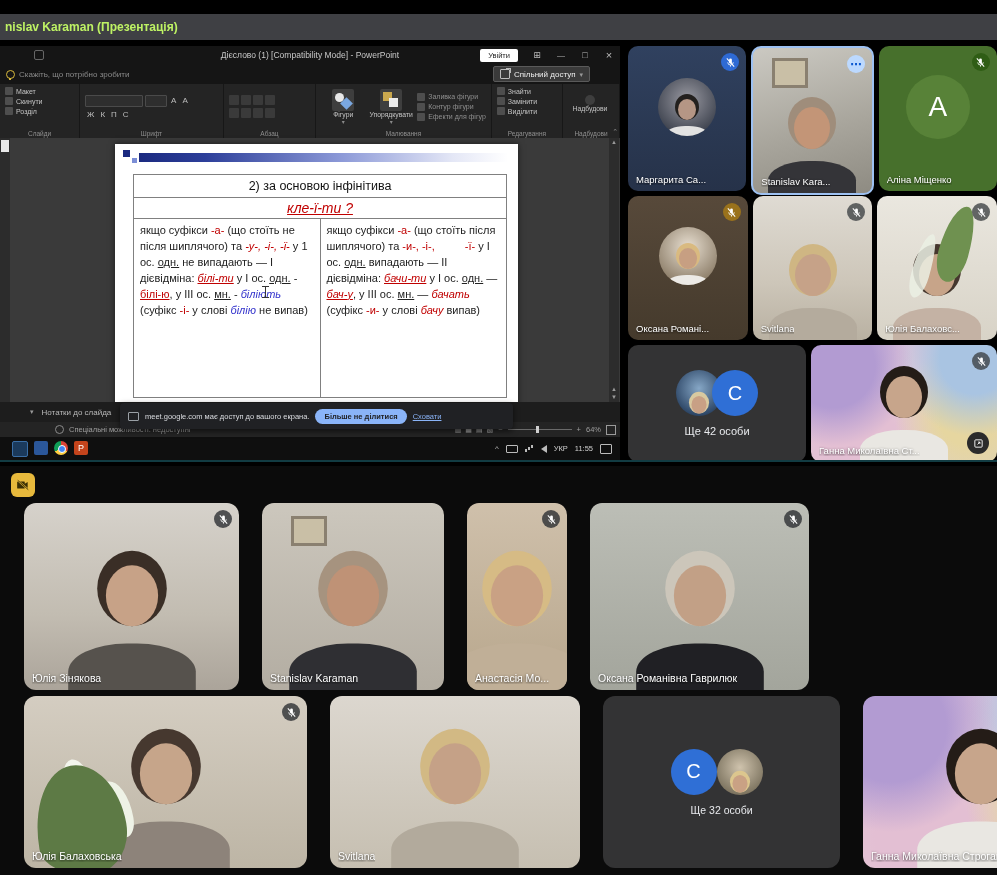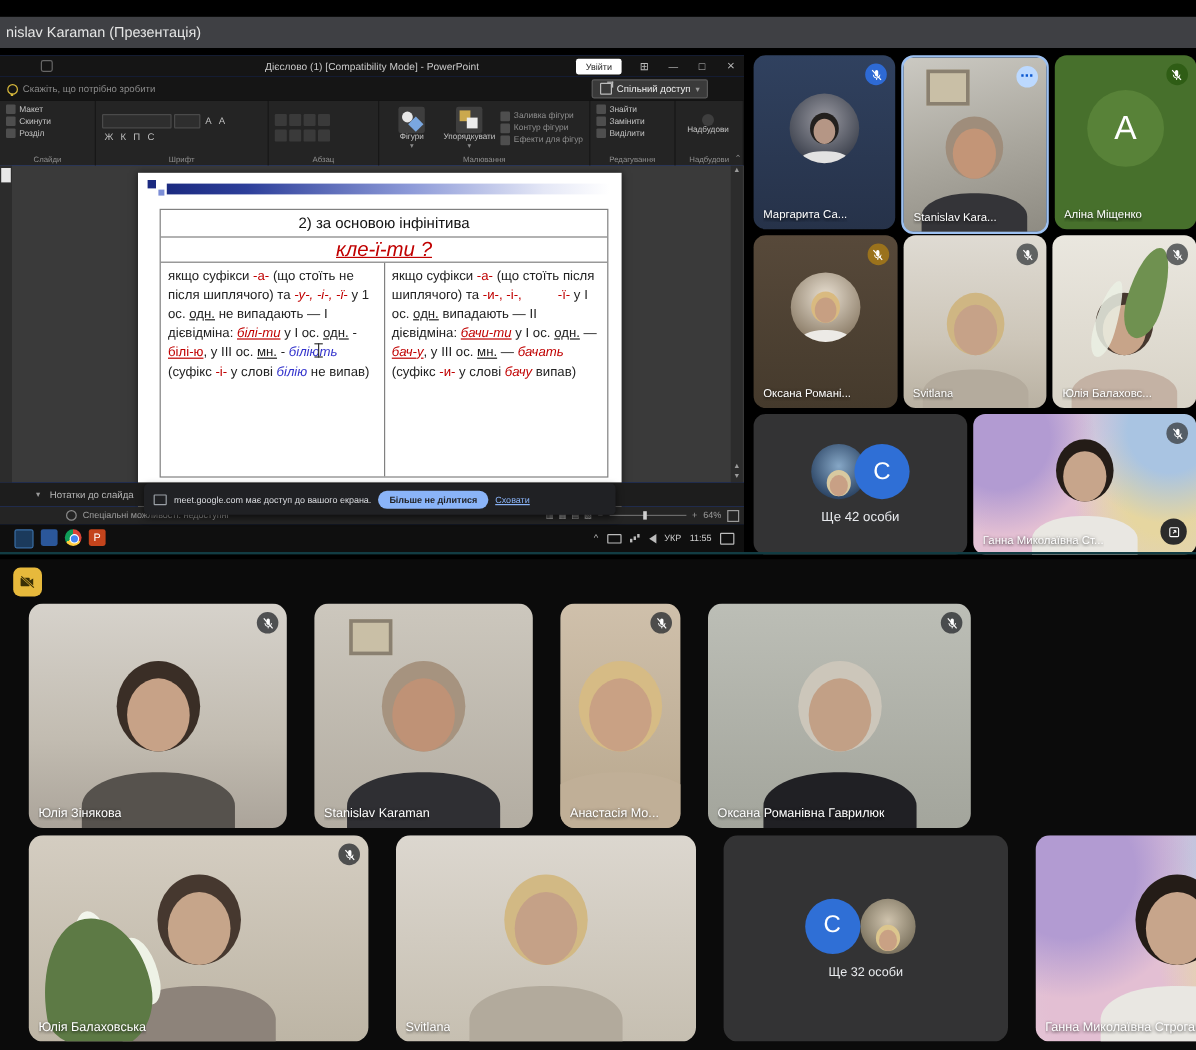--- a/index.html
+++ b/index.html
@@ -2,25 +2,25 @@
 <html><head>
 <meta charset="utf-8">
 <style>
   html,body{margin:0;padding:0;background:#000;}
   body{width:997px;height:875px;position:relative;overflow:hidden;
        font-family:"Liberation Sans","DejaVu Sans",sans-serif;color:#ddd;
        -webkit-font-smoothing:antialiased;}
 
   
   #meet-titlebar{position:absolute;top:14px;left:0;right:0;height:26px;background:#3f4044;
-    display:flex;align-items:center;padding-left:5px;color:#e5e5e5;font-size:12px;font-weight:normal;}
+    display:flex;align-items:center;padding-left:5px;color:#bef264;font-size:12px;font-weight:bold;}
 
   
   #shared{position:absolute;left:0;top:46px;width:620px;height:414px;background:#0c0c0c;}
-  .pp-window{position:absolute;left:0;top:0;right:0;bottom:23px;background:#1d4ed8;}
+  .pp-window{position:absolute;left:0;top:0;right:0;bottom:23px;background:#84cc16;}
 
   .pp-titlebar{position:absolute;top:0;left:0;right:0;height:18px;background:#151515;
     display:flex;align-items:center;font-size:8.5px;color:#c9c9c9;}
   .pp-qat{width:8px;height:8px;margin-left:34px;border:1px solid #666;border-radius:2px;}
   .pp-title{position:absolute;left:0;right:0;text-align:center;pointer-events:none;}
   .pp-tb-right{margin-left:auto;display:flex;align-items:center;gap:2px;z-index:2;}
   .signin-btn{background:#fff;color:#222;font-size:7.5px;padding:2px 8px;border-radius:2px;margin-right:6px;}
   .winbtn{width:22px;height:16px;display:flex;align-items:center;justify-content:center;color:#bbb;font-size:9px;}
   .winbtn.ribbon-disp::before{content:"⊞";}
   .winbtn.min::before{content:"—";font-size:8px;}
@@ -76,21 +76,21 @@
     box-shadow:0 0 6px rgba(0,0,0,.55);color:#1a1a1a;}
   .deco{position:absolute;top:6px;left:8px;right:10px;height:16px;}
   .deco .sq1{position:absolute;left:0;top:0;width:7px;height:7px;background:#1b2a80;}
   .deco .sq2{position:absolute;left:9px;top:8px;width:5px;height:5px;background:#7c8ed6;}
   .deco .bar{position:absolute;left:16px;right:0;top:3px;height:9px;
     background:linear-gradient(90deg,#1b2a80 0%,#2d3f9a 18%,#8d9ad8 55%,#e4e7f6 85%,#fff 100%);}
   .slide-table{position:absolute;left:18px;top:30px;width:372px;height:222px;border:1px solid #808080;}
   .st-title{height:22px;border-bottom:1px solid #808080;display:flex;align-items:center;justify-content:center;
     font-size:12.5px;color:#111;}
   .st-q{height:20px;border-bottom:1px solid #808080;display:flex;align-items:center;justify-content:center;
-    font-size:17px;color:#c00000;font-style:italic;text-decoration:underline;}
+    font-size:14px;color:#c00000;font-style:italic;text-decoration:underline;}
   .st-cols{display:flex;height:178px;}
   .st-cell{flex:1 1 50%;padding:4px 6px;font-size:11px;line-height:1.45;color:#222;}
   .st-cell.left{border-right:1px solid #808080;}
   .red{color:#c00000;} .blue{color:#3333cc;} .ital{font-style:italic;} .und{text-decoration:underline;}
   .wide{display:inline-block;width:30px;}
   .ibeam{position:absolute;left:147px;top:142px;width:7px;height:12px;}
   .ibeam::before{content:"";position:absolute;left:3px;top:0;bottom:0;width:1px;background:#333;}
   .ibeam::after{content:"";position:absolute;left:0;right:0;top:0;height:1px;background:#333;box-shadow:0 11px 0 #333;}
 
   

